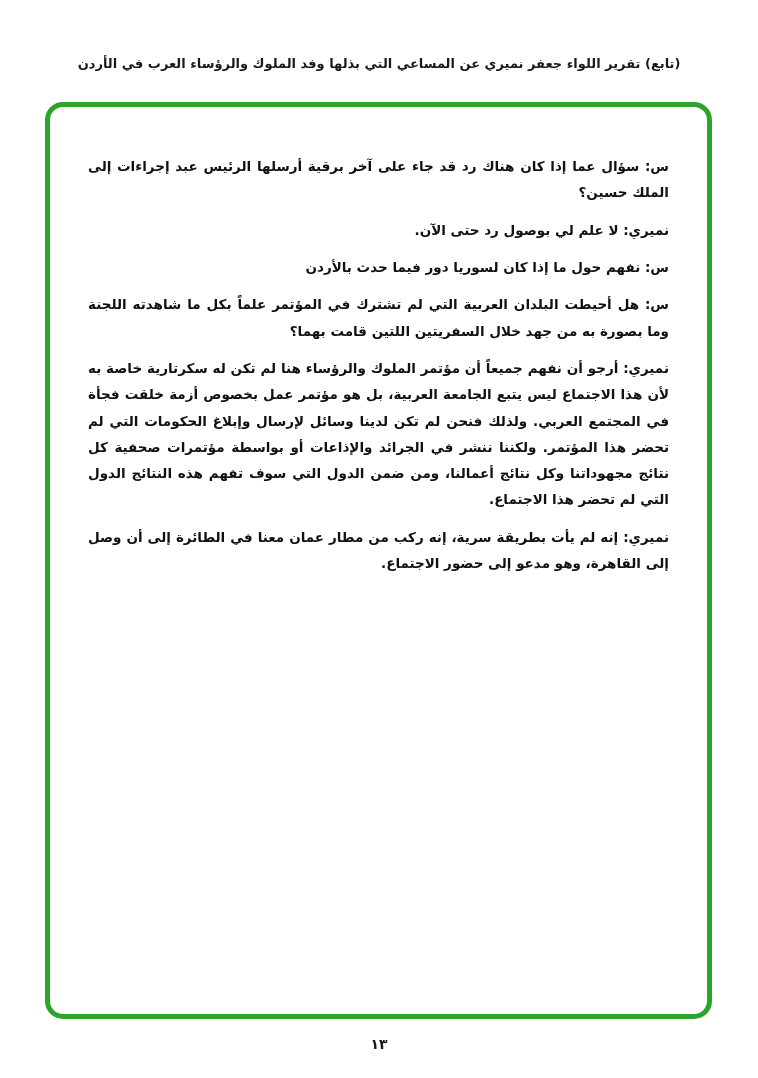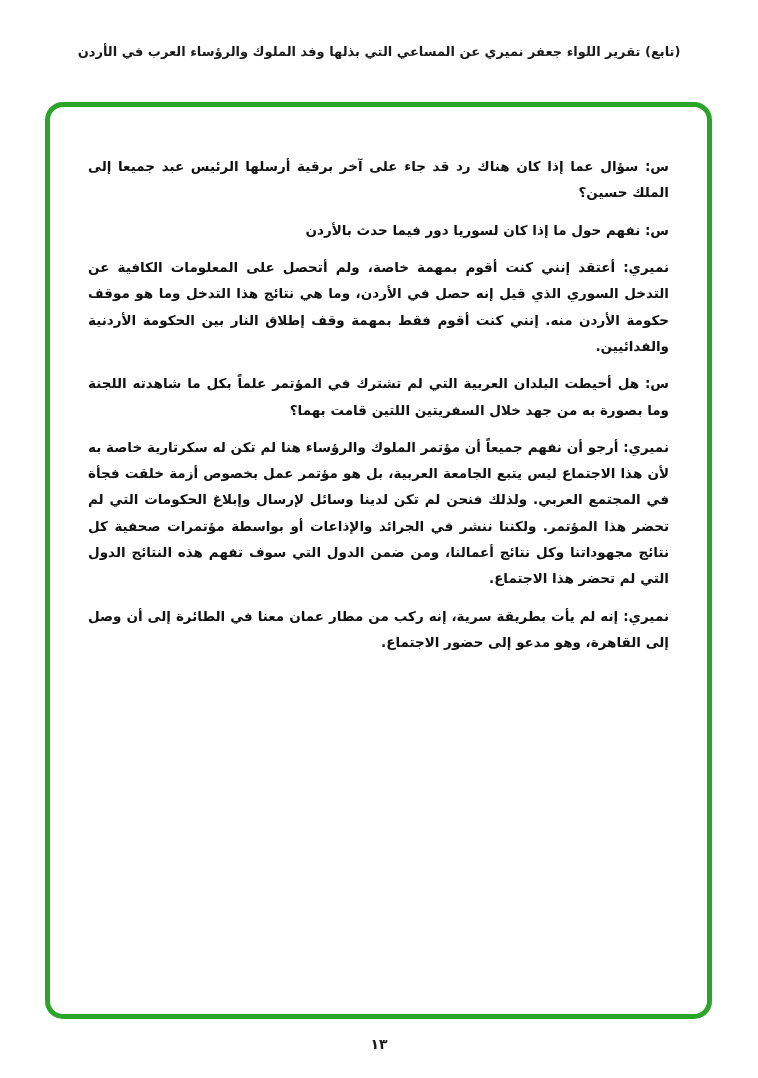--- a/index.html
+++ b/index.html
@@ -11,21 +11,21 @@
   }
   .page {
     position: relative;
     width: 758px;
     height: 1078px;
     background: #ffffff;
     overflow: hidden;
   }
   .doc-header {
     position: absolute;
-    top: 44px;
+    top: 56px;
     left: 0;
     width: 100%;
     text-align: center;
     direction: rtl;
     font-size: 13px;
     font-weight: bold;
     color: #1a1a1a;
     letter-spacing: 0.2px;
   }
   .green-frame {
@@ -63,23 +63,23 @@
 </style>
 </head>
 <body>
 
 <div class="page">
 
   <div class="doc-header">(تابع) تقرير اللواء جعفر نميري عن المساعي التي بذلها وفد الملوك والرؤساء العرب في الأردن</div>
 
   <div class="green-frame">
     <div class="doc-body" dir="rtl">
-      <p>س: سؤال عما إذا كان هناك رد قد جاء على آخر برقية أرسلها الرئيس عبد جميعا إلى الملك حسين؟</p>
+      <p>س: سؤال عما إذا كان هناك رد قد جاء على آخر برقية أرسلها الرئيس عبد إجراءات إلى الملك حسين؟</p>
+      <p>نميري: لا علم لي بوصول رد حتى الآن.</p>
       <p>س: نفهم حول ما إذا كان لسوريا دور فيما حدث بالأردن</p>
-      <p>نميري: أعتقد إنني كنت أقوم بمهمة خاصة، ولم أتحصل على المعلومات الكافية عن التدخل السوري الذي قيل إنه حصل في الأردن، وما هي نتائج هذا التدخل وما هو موقف حكومة الأردن منه. إنني كنت أقوم فقط بمهمة وقف إطلاق النار بين الحكومة الأردنية والفدائيين.</p>
       <p>س: هل أحيطت البلدان العربية التي لم تشترك في المؤتمر علماً بكل ما شاهدته اللجنة وما بصورة به من جهد خلال السفريتين اللتين قامت بهما؟</p>
       <p>نميري: أرجو أن نفهم جميعاً أن مؤتمر الملوك والرؤساء هنا لم تكن له سكرتارية خاصة به لأن هذا الاجتماع ليس يتبع الجامعة العربية، بل هو مؤتمر عمل بخصوص أزمة خلقت فجأة في المجتمع العربي. ولذلك فنحن لم تكن لدينا وسائل لإرسال وإبلاغ الحكومات التي لم تحضر هذا المؤتمر. ولكننا ننشر في الجرائد والإذاعات أو بواسطة مؤتمرات صحفية كل نتائج مجهوداتنا وكل نتائج أعمالنا، ومن ضمن الدول التي سوف تفهم هذه النتائج الدول التي لم تحضر هذا الاجتماع.</p>
       <p>نميري: إنه لم يأت بطريقة سرية، إنه ركب من مطار عمان معنا في الطائرة إلى أن وصل إلى القاهرة، وهو مدعو إلى حضور الاجتماع.</p>
     </div>
   </div>
 
   <div class="page-number">١٣</div>
 
 </div>
 

